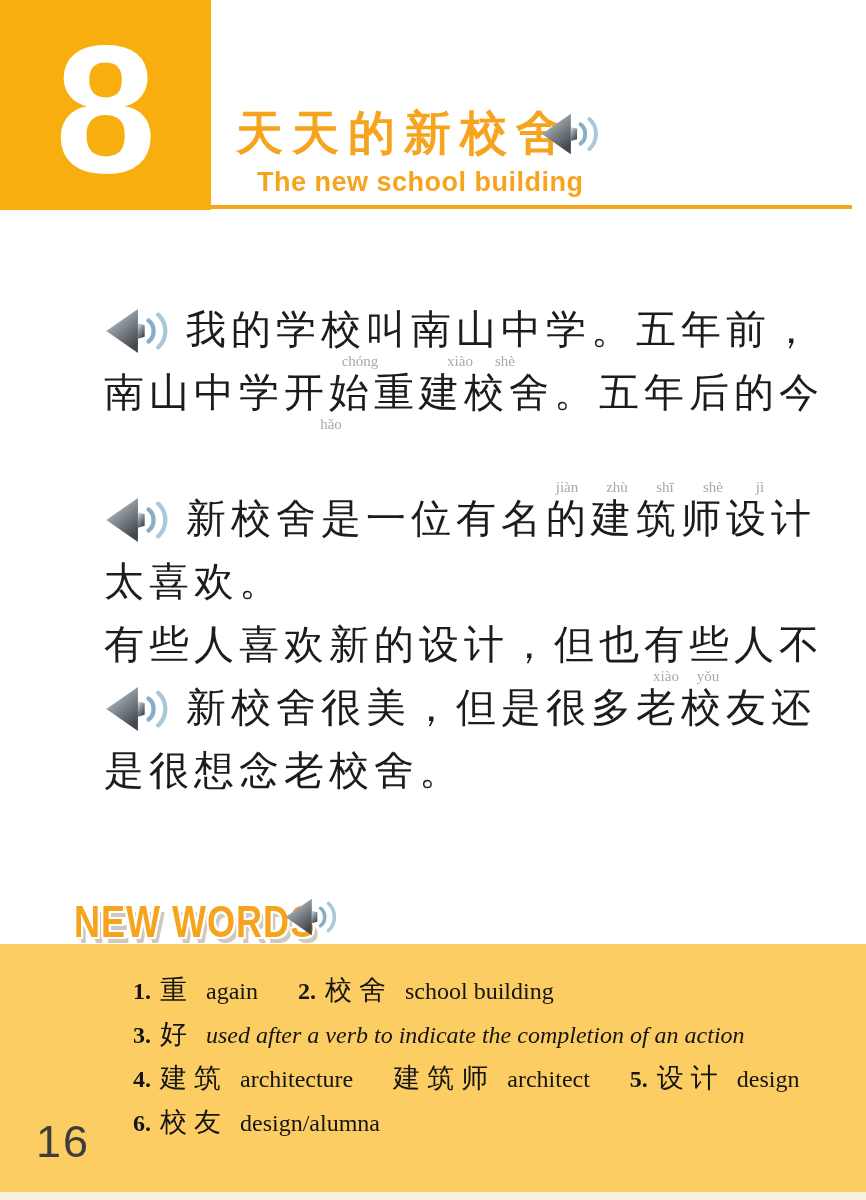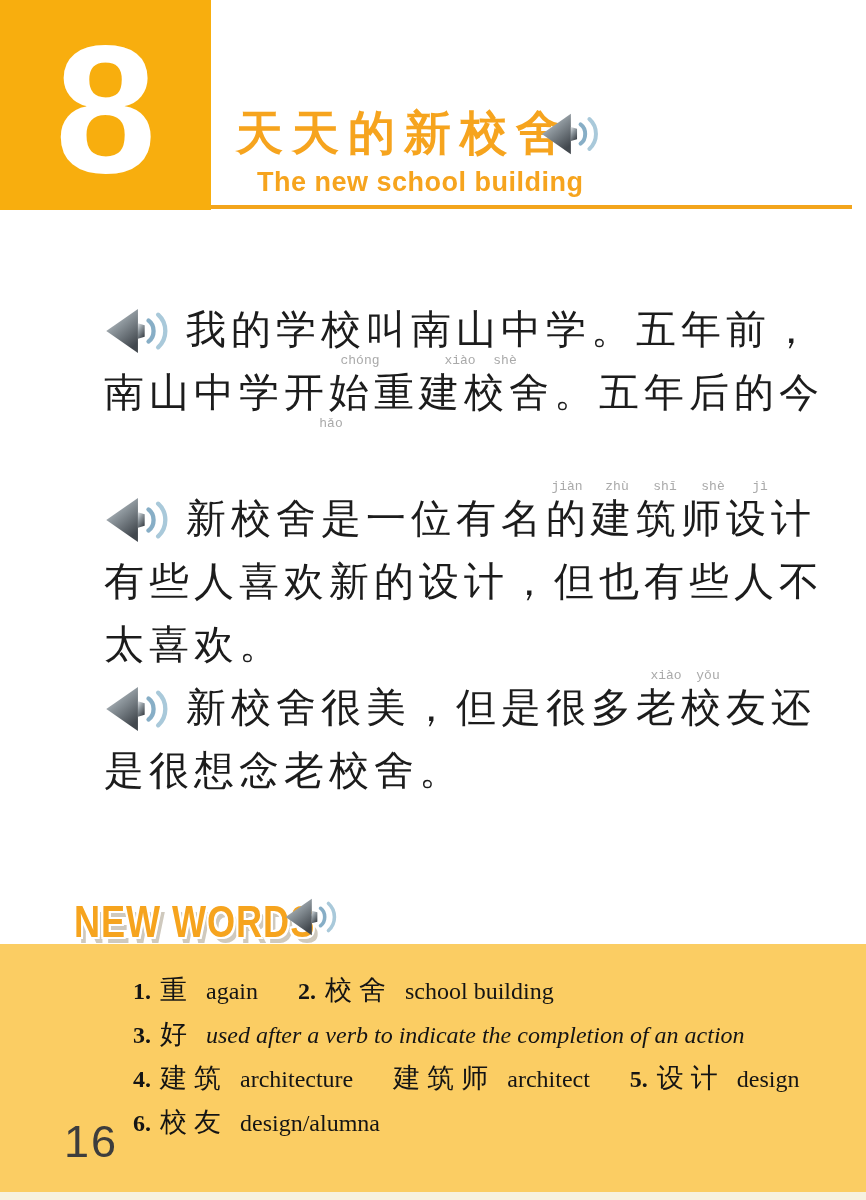--- a/index.html
+++ b/index.html
@@ -47,21 +47,21 @@
   }
   .body-line{
     position:relative;height:63px;
     display:flex;align-items:center;
     font-family:"Liberation Serif","DejaVu Serif",serif;
     font-size:40px;color:var(--ink);letter-spacing:5px;white-space:nowrap;
   }
   .line-icon{flex:0 0 auto;margin-right:16px;margin-top:2px;}
   .pinyin{
     position:absolute;top:-8px;transform:translateX(-50%);
-    font-family:Liberation Mono, monospace;font-size:13px;
+    font-family:Liberation Serif, serif;font-size:15px;
     color:var(--pinyin);letter-spacing:0;
   }
   
   .band{
     position:absolute;left:0;top:944px;width:866px;height:248px;
     background:var(--band);
   }
   .band-bottom-strip{
     position:absolute;left:0;top:1192px;width:866px;height:8px;
     background:#f7f1e0;
@@ -95,21 +95,21 @@
     font-size:27px;letter-spacing:7px;margin-right:12px;
   }
   .ven{
     font-family:"Liberation Serif","DejaVu Serif",serif;
     font-size:24px;
   }
   .ven.italic{font-style:italic;}
   .page-number{
     position:absolute;left:36px;top:1116px;
     font-family:"Liberation Sans",sans-serif;
-    font-size:45px;color:#3d3d3d;letter-spacing:2px;margin-left:28px;
+    font-size:45px;color:#3d3d3d;letter-spacing:2px;
   }
   .hidden-defs{position:absolute;width:0;height:0;overflow:hidden;}
 </style>
 </head>
 <body>
 
 <svg class="hidden-defs" aria-hidden="true">
   <defs>
     <linearGradient id="spk-grad" x1="0" y1="0" x2="0.6" y2="1">
       <stop offset="0" stop-color="#dfe3e6"></stop>
@@ -156,24 +156,24 @@
         <use href="#spk-symbol" xlink:href="#spk-symbol"></use>
       </svg>
       <span class="zh">新校舍是一位有名的建筑师设计</span>
       <span class="pinyin" style="left: 463px;">jiàn</span>
       <span class="pinyin" style="left: 513px;">zhù</span>
       <span class="pinyin" style="left: 561px; text-align: center;">shī</span>
       <span class="pinyin" style="left: 609px;">shè</span>
       <span class="pinyin" style="left: 656px;">jì</span>
     </div>
     <div class="body-line">
+      <span class="zh">太喜欢。</span>
+    </div>
+    <div class="body-line">
       <span class="zh">有些人喜欢新的设计，但也有些人不</span>
-    </div>
-    <div class="body-line">
-      <span class="zh">太喜欢。</span>
     </div>
     <div class="body-line">
       <svg viewBox="0 0 68 50" width="66" height="48" class="line-icon">
         <use href="#spk-symbol" xlink:href="#spk-symbol"></use>
       </svg>
       <span class="zh">新校舍很美，但是很多老校友还</span>
       <span class="pinyin" style="left: 562px;">xiào</span>
       <span class="pinyin" style="left: 604px;">yǒu</span>
     </div>
     <div class="body-line">

